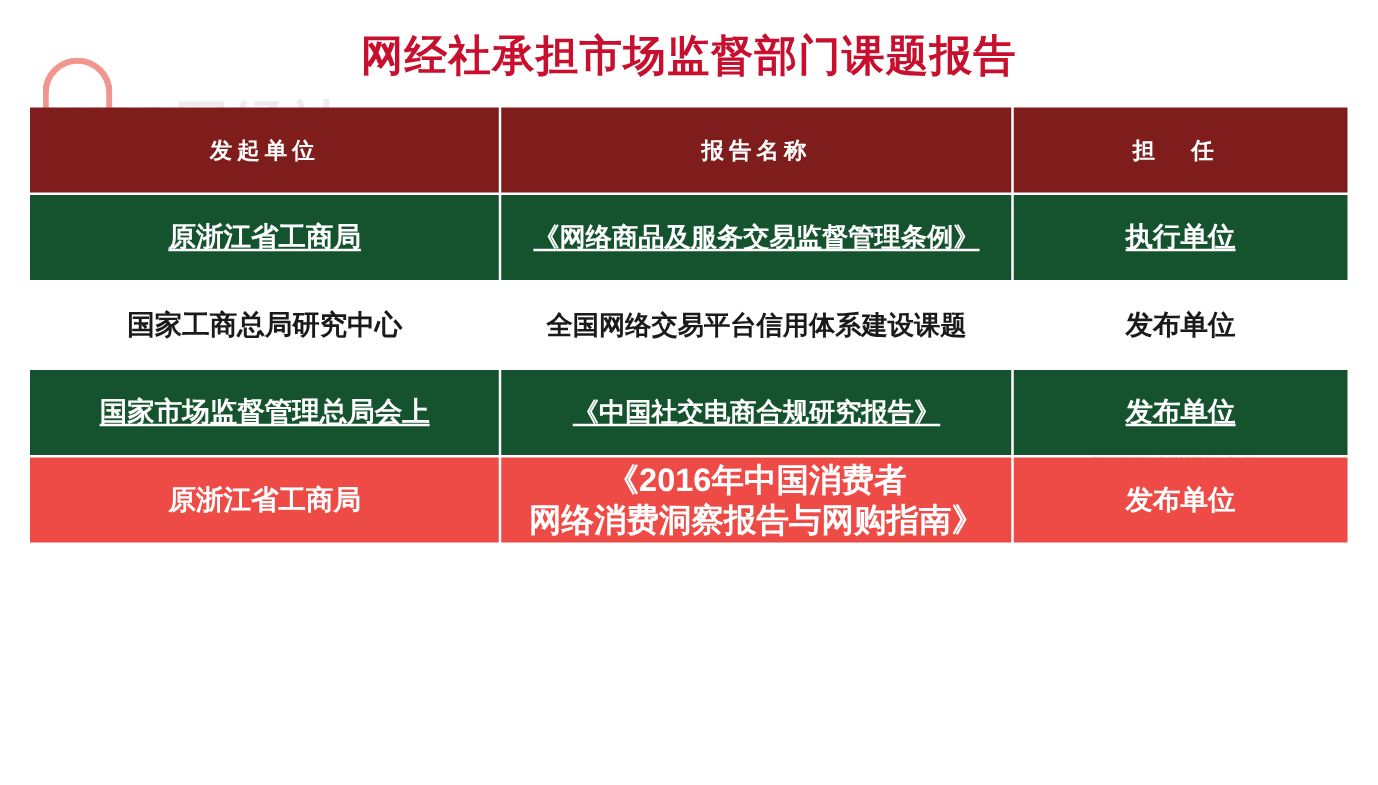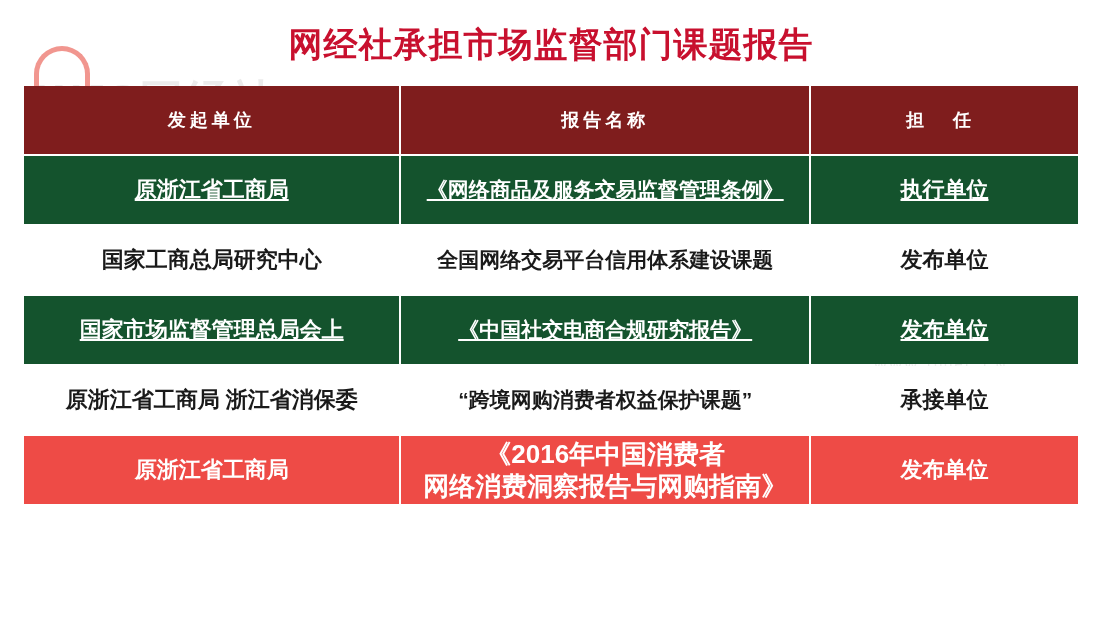--- a/index.html
+++ b/index.html
@@ -199,25 +199,20 @@
       <tr class="row-light">
         <td class="cell-a">国家工商总局研究中心</td>
         <td class="cell-b">全国网络交易平台信用体系建设课题</td>
         <td class="cell-c">发布单位</td>
       </tr>
       <tr class="row-dark shade-deep">
         <td class="cell-a">国家市场监督管理总局会上</td>
         <td class="cell-b">《中国社交电商合规研究报告》</td>
         <td class="cell-c">发布单位</td>
       </tr>
-      <tr class="row-light">
-        <td class="cell-a">原浙江省工商局  浙江省消保委</td>
-        <td class="cell-b">“跨境网购消费者权益保护课题”</td>
-        <td class="cell-c">承接单位</td>
-      </tr>
       <tr class="row-dark shade-soft">
         <td class="cell-a">原浙江省工商局</td>
         <td class="cell-b">
           <span class="two-line">《2016年中国消费者</span>
           <span class="two-line">网络消费洞察报告与网购指南》</span>
         </td>
         <td class="cell-c">发布单位</td>
       </tr>
     </tbody>
   </table>

